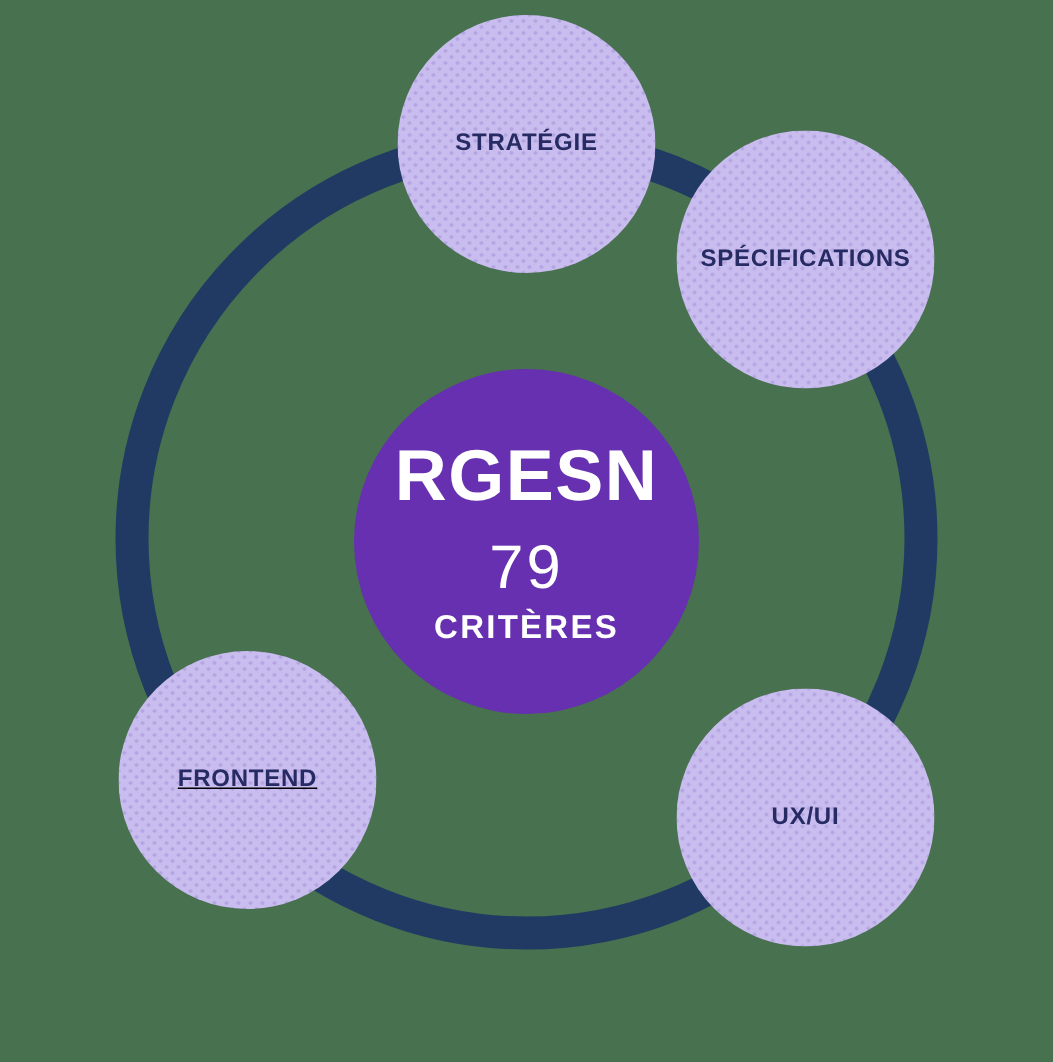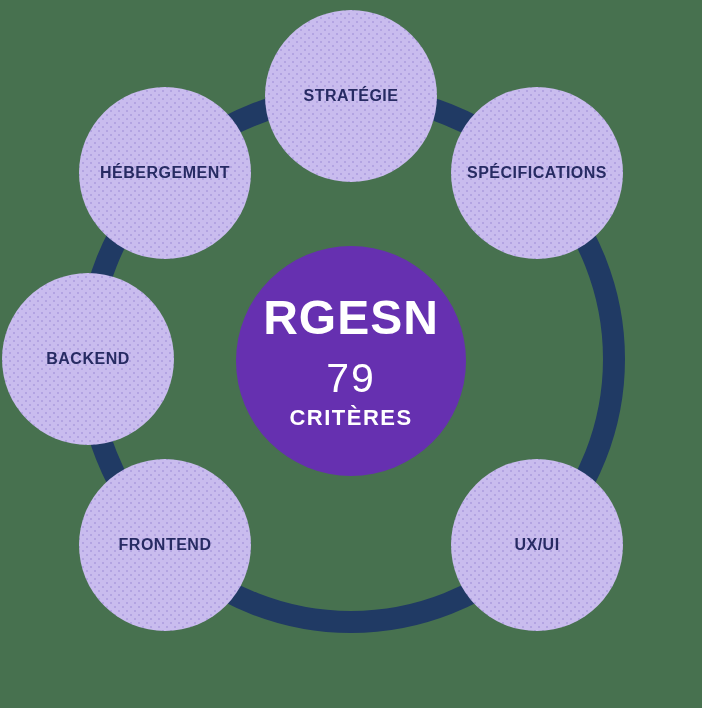--- a/index.html
+++ b/index.html
@@ -53,21 +53,21 @@
     letter-spacing: 0.5px;
     text-align: center;
     white-space: nowrap;
     text-transform: uppercase;
   }
   .node-top          { left: 265px; top: 10px;  }
   .node-top-right    { left: 451px; top: 87px;  }
   .node-right        { left: 528px; top: 273px; }
   .node-bottom-right { left: 451px; top: 459px; }
   .node-bottom       { left: 265px; top: 536px; }
-  .node-bottom-left  { left: 79px;  top: 459px; }
+  .node-bottom-left  { left: 79px;  top: 434px; text-decoration: underline; }
   .node-left         { left: 2px;   top: 273px; }
   .node-top-left     { left: 79px;  top: 87px;  }
   .center-node {
     position: absolute;
     left: 236px; top: 246px;
     width: 230px; height: 230px;
     border-radius: 50%;
     background: var(--center-fill, #6630b0);
     display: flex;
     flex-direction: column;
@@ -117,27 +117,21 @@
 
   <div class="node node-bottom-right">
     <span class="node-label">UX/UI</span>
   </div>
 
 
   <div class="node node-bottom-left">
     <span class="node-label">FRONTEND</span>
   </div>
 
-  <div class="node node-left">
-    <span class="node-label">BACKEND</span>
-  </div>
 
-  <div class="node node-top-left">
-    <span class="node-label">HÉBERGEMENT</span>
-  </div>
 
   <div class="center-node">
     <div class="center-title">RGESN</div>
     <div class="center-number">79</div>
     <div class="center-subtitle">CRITÈRES</div>
   </div>
 
 </div>
 
 </body></html>

